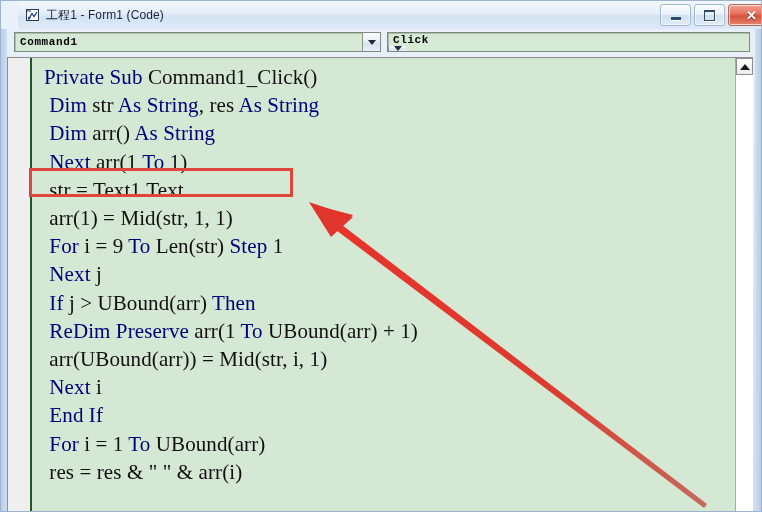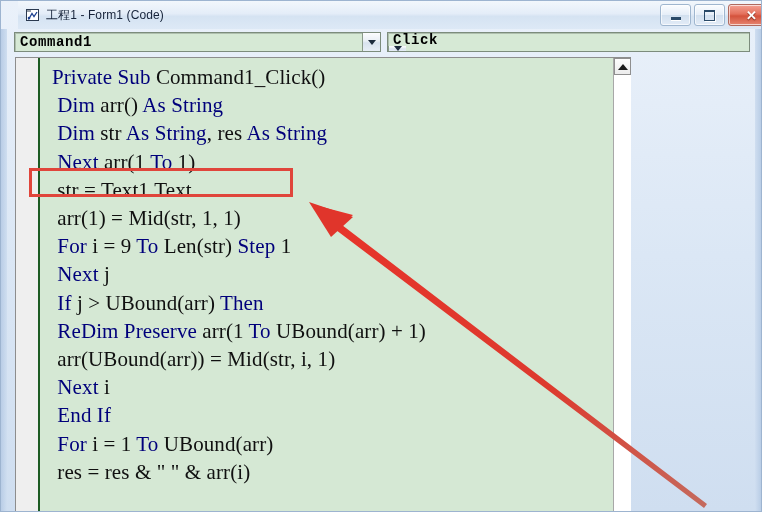--- a/index.html
+++ b/index.html
@@ -102,21 +102,21 @@
     box-shadow: inset 1px 1px 0 rgba(0,0,0,0.18);
   }
   .combo.left  { left: 13px;  width: 367px; }
   .combo.right { left: 386px; width: 363px; flex-direction: column; }
   .combo-value {
     flex: 1 1 auto;
     display: flex;
     align-items: center;
     padding-left: 5px;
     font-family: "Liberation Mono", monospace;
-    font-size: 14px;
+    font-size: 11px;
     font-weight: bold;
     color: #000000;
     letter-spacing: 0.6px;
     overflow: hidden;
     white-space: nowrap;
   }
   .combo-arrow {
     flex: 0 0 auto;
     width: 17px;
     border-left: 1px solid #8a9a8a;
@@ -126,22 +126,22 @@
   .combo-arrow .tri {
     width: 0; height: 0;
     border-left: 4px solid transparent;
     border-right: 4px solid transparent;
     border-top: 5px solid #1d2b3d;
   }
 
   
   .code-pane {
     position: absolute;
-    left: 14px; top: 56px;
-    width: 616px; height: 456px;
+    left: 6px; top: 56px;
+    width: 746px; height: 456px;
     box-sizing: border-box;
     border-top: 1px solid #8d8d8d;
     border-left: 1px solid #8d8d8d;
     background: #d5e8d4;
     overflow: hidden;
   }
   .margin-bar {
     position: absolute;
     left: 0; top: 0;
     width: 24px; height: 100%;
@@ -271,22 +271,22 @@
     </div>
   </div>
 
   <div class="frame-left"></div>
   <div class="frame-right"></div>
 
   <div class="code-pane">
     <div class="margin-bar"></div>
     <div class="code-area" id="code-area">
         <div class="code-line"><span class="kw">Private Sub </span><span class="idn">Command1_Click()</span></div>
+        <div class="code-line"><span class="kw"> Dim </span><span class="idn">str </span><span class="kw">As String</span><span class="idn">, res </span><span class="kw">As String</span></div>
         <div class="code-line"><span class="kw"> Dim </span><span class="idn">arr() </span><span class="kw">As String</span></div>
-        <div class="code-line"><span class="kw"> Dim </span><span class="idn">str </span><span class="kw">As String</span><span class="idn">, res </span><span class="kw">As String</span></div>
         <div class="code-line"><span class="kw"> Next </span><span class="idn">arr(1 </span><span class="kw">To</span><span class="idn"> 1)</span></div>
         <div class="code-line"><span class="idn"> str = Text1.Text</span></div>
         <div class="code-line"><span class="idn"> arr(1) = Mid(str, 1, 1)</span></div>
         <div class="code-line"><span class="kw"> For </span><span class="idn">i = 9 </span><span class="kw">To </span><span class="idn">Len(str) </span><span class="kw">Step </span><span class="idn">1</span></div>
         <div class="code-line"><span class="kw"> Next </span><span class="idn">j</span></div>
         <div class="code-line"><span class="kw"> If </span><span class="idn">j &gt; UBound(arr) </span><span class="kw">Then</span></div>
         <div class="code-line"><span class="kw"> ReDim Preserve </span><span class="idn">arr(1 </span><span class="kw">To </span><span class="idn">UBound(arr) + 1)</span></div>
         <div class="code-line"><span class="idn"> arr(UBound(arr)) = Mid(str, i, 1)</span></div>
         <div class="code-line"><span class="kw"> Next </span><span class="idn">i</span></div>
         <div class="code-line"><span class="kw"> End If</span></div>

